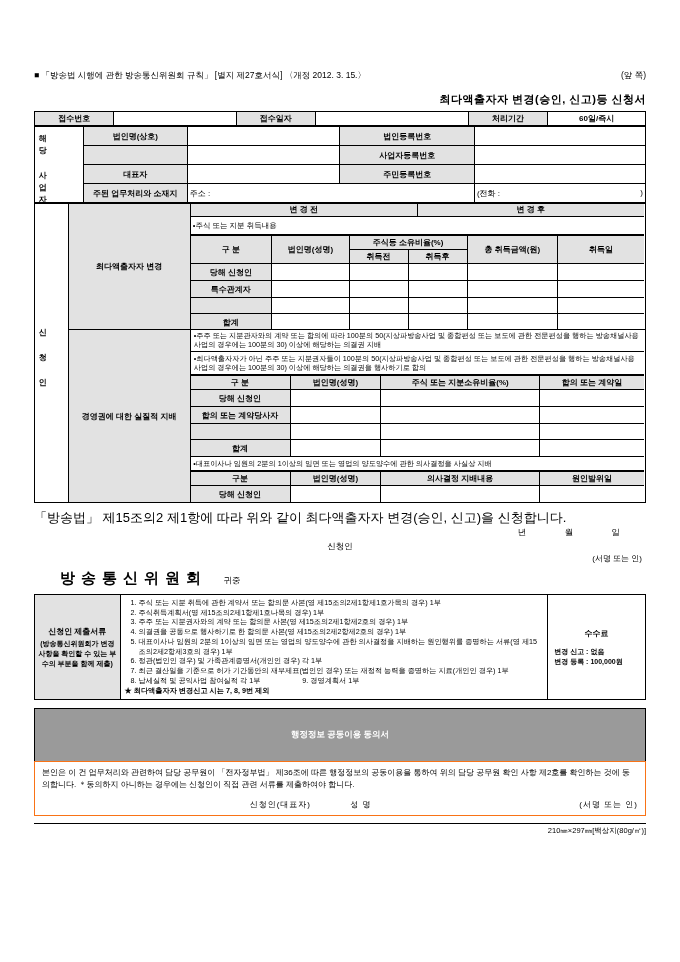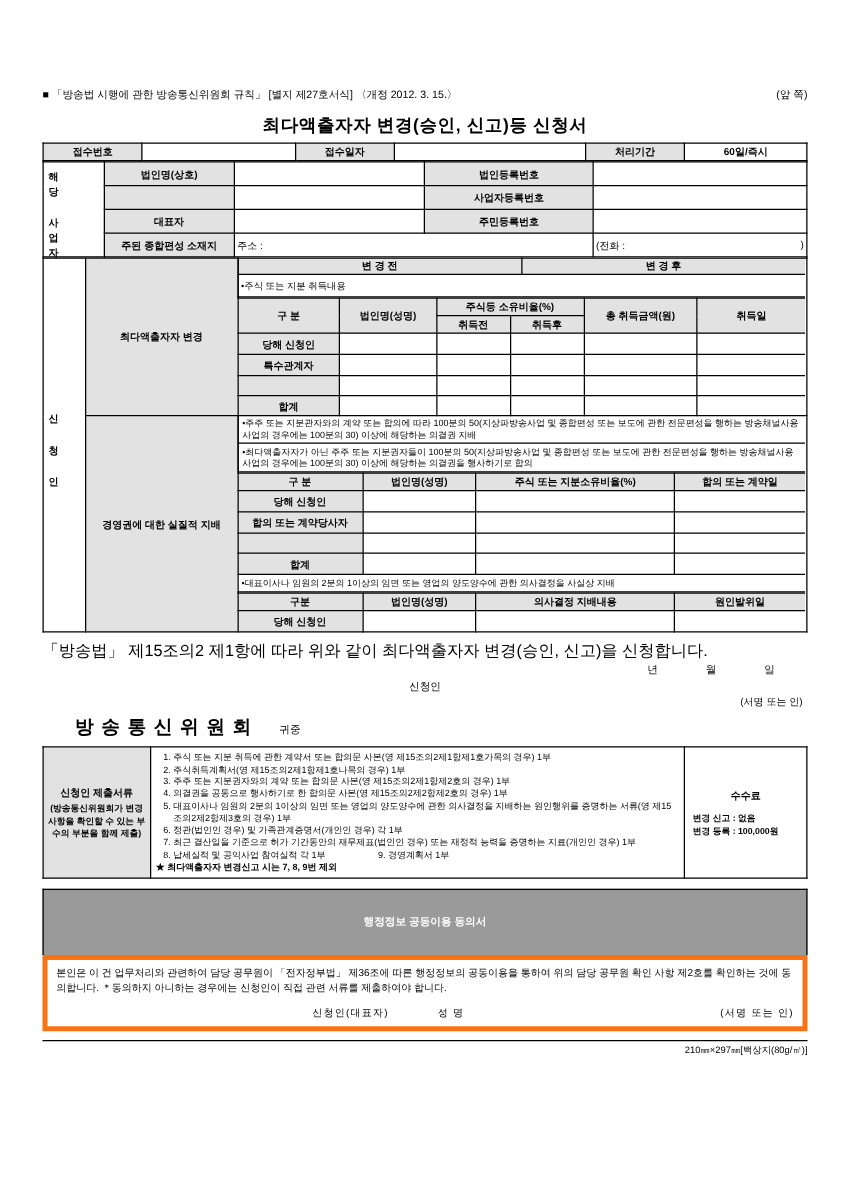--- a/index.html
+++ b/index.html
@@ -15,21 +15,21 @@
   .inner{
     position:absolute;left:34px;top:70px;width:612px;
   }
   .hdr-row{
     display:flex;justify-content:space-between;align-items:flex-end;
     font-size:8.5px;
   }
   .hdr-left{font-size:8.5px;}
   .hdr-right{font-size:8.5px;}
   h1.title{
-    text-align:center;font-size:14px;font-weight:bold;
+    text-align:right;font-size:11px;font-weight:bold;
     margin:10px 0 4px 0;letter-spacing:0.5px;
   }
   .note{
     font-size:8px;margin:0 0 5px 0;
   }
   table{border-collapse:collapse;width:100%;}
   td,th{
     border:1px solid #000;font-size:8px;padding:1px 2px;
     vertical-align:middle;font-weight:normal;
   }
@@ -56,21 +56,21 @@
   .org{
     font-size:15px;font-weight:bold;letter-spacing:6px;
     margin:2px 0 6px 26px;display:inline-block;
   }
   .org-sub{font-size:8.5px;font-weight:normal;letter-spacing:0;margin-left:12px;}
   .banner{
     background:#9a9a9a;color:#fff;text-align:center;font-size:8.5px;
     font-weight:bold;border:1px solid #000;border-bottom:none;padding:20px 0;
   }
   .consent{
-    border:4px solid #f97316;padding:5px 7px;font-size:8px;line-height:1.45;
+    border:1px solid #f97316;padding:5px 7px;font-size:8px;line-height:1.45;
   }
   .consent .c2{text-align:center;margin-top:8px;letter-spacing:1px;}
   .consent .sg{float:right;font-size:8px;}
   .footer{
     text-align:right;font-size:7.5px;margin-top:7px;
     border-top:1px solid #000;padding-top:2px;
   }
   .ol{font-size:7.2px;line-height:1.35;margin:0;padding-left:14px;}
   .ol li{margin:0;padding:0;}
   .star{font-size:7.2px;font-weight:bold;margin-top:1px;}
@@ -118,21 +118,21 @@
       <td class="shade c">사업자등록번호</td>
       <td></td>
     </tr>
     <tr>
       <td class="shade c" style="height:16px">대표자</td>
       <td></td>
       <td class="shade c">주민등록번호</td>
       <td></td>
     </tr>
     <tr>
-      <td class="shade c" style="height:16px">주된 종합편성 소재지</td>
+      <td class="shade c" style="height:16px">주된 업무처리와 소재지</td>
       <td colspan="2" class="l">주소 :</td>
       <td class="l">
         <span>(전화 :</span>
         <span style="float:right">)</span>
       </td>
     </tr>
   </tbody>
       </table>
 
   <table>

